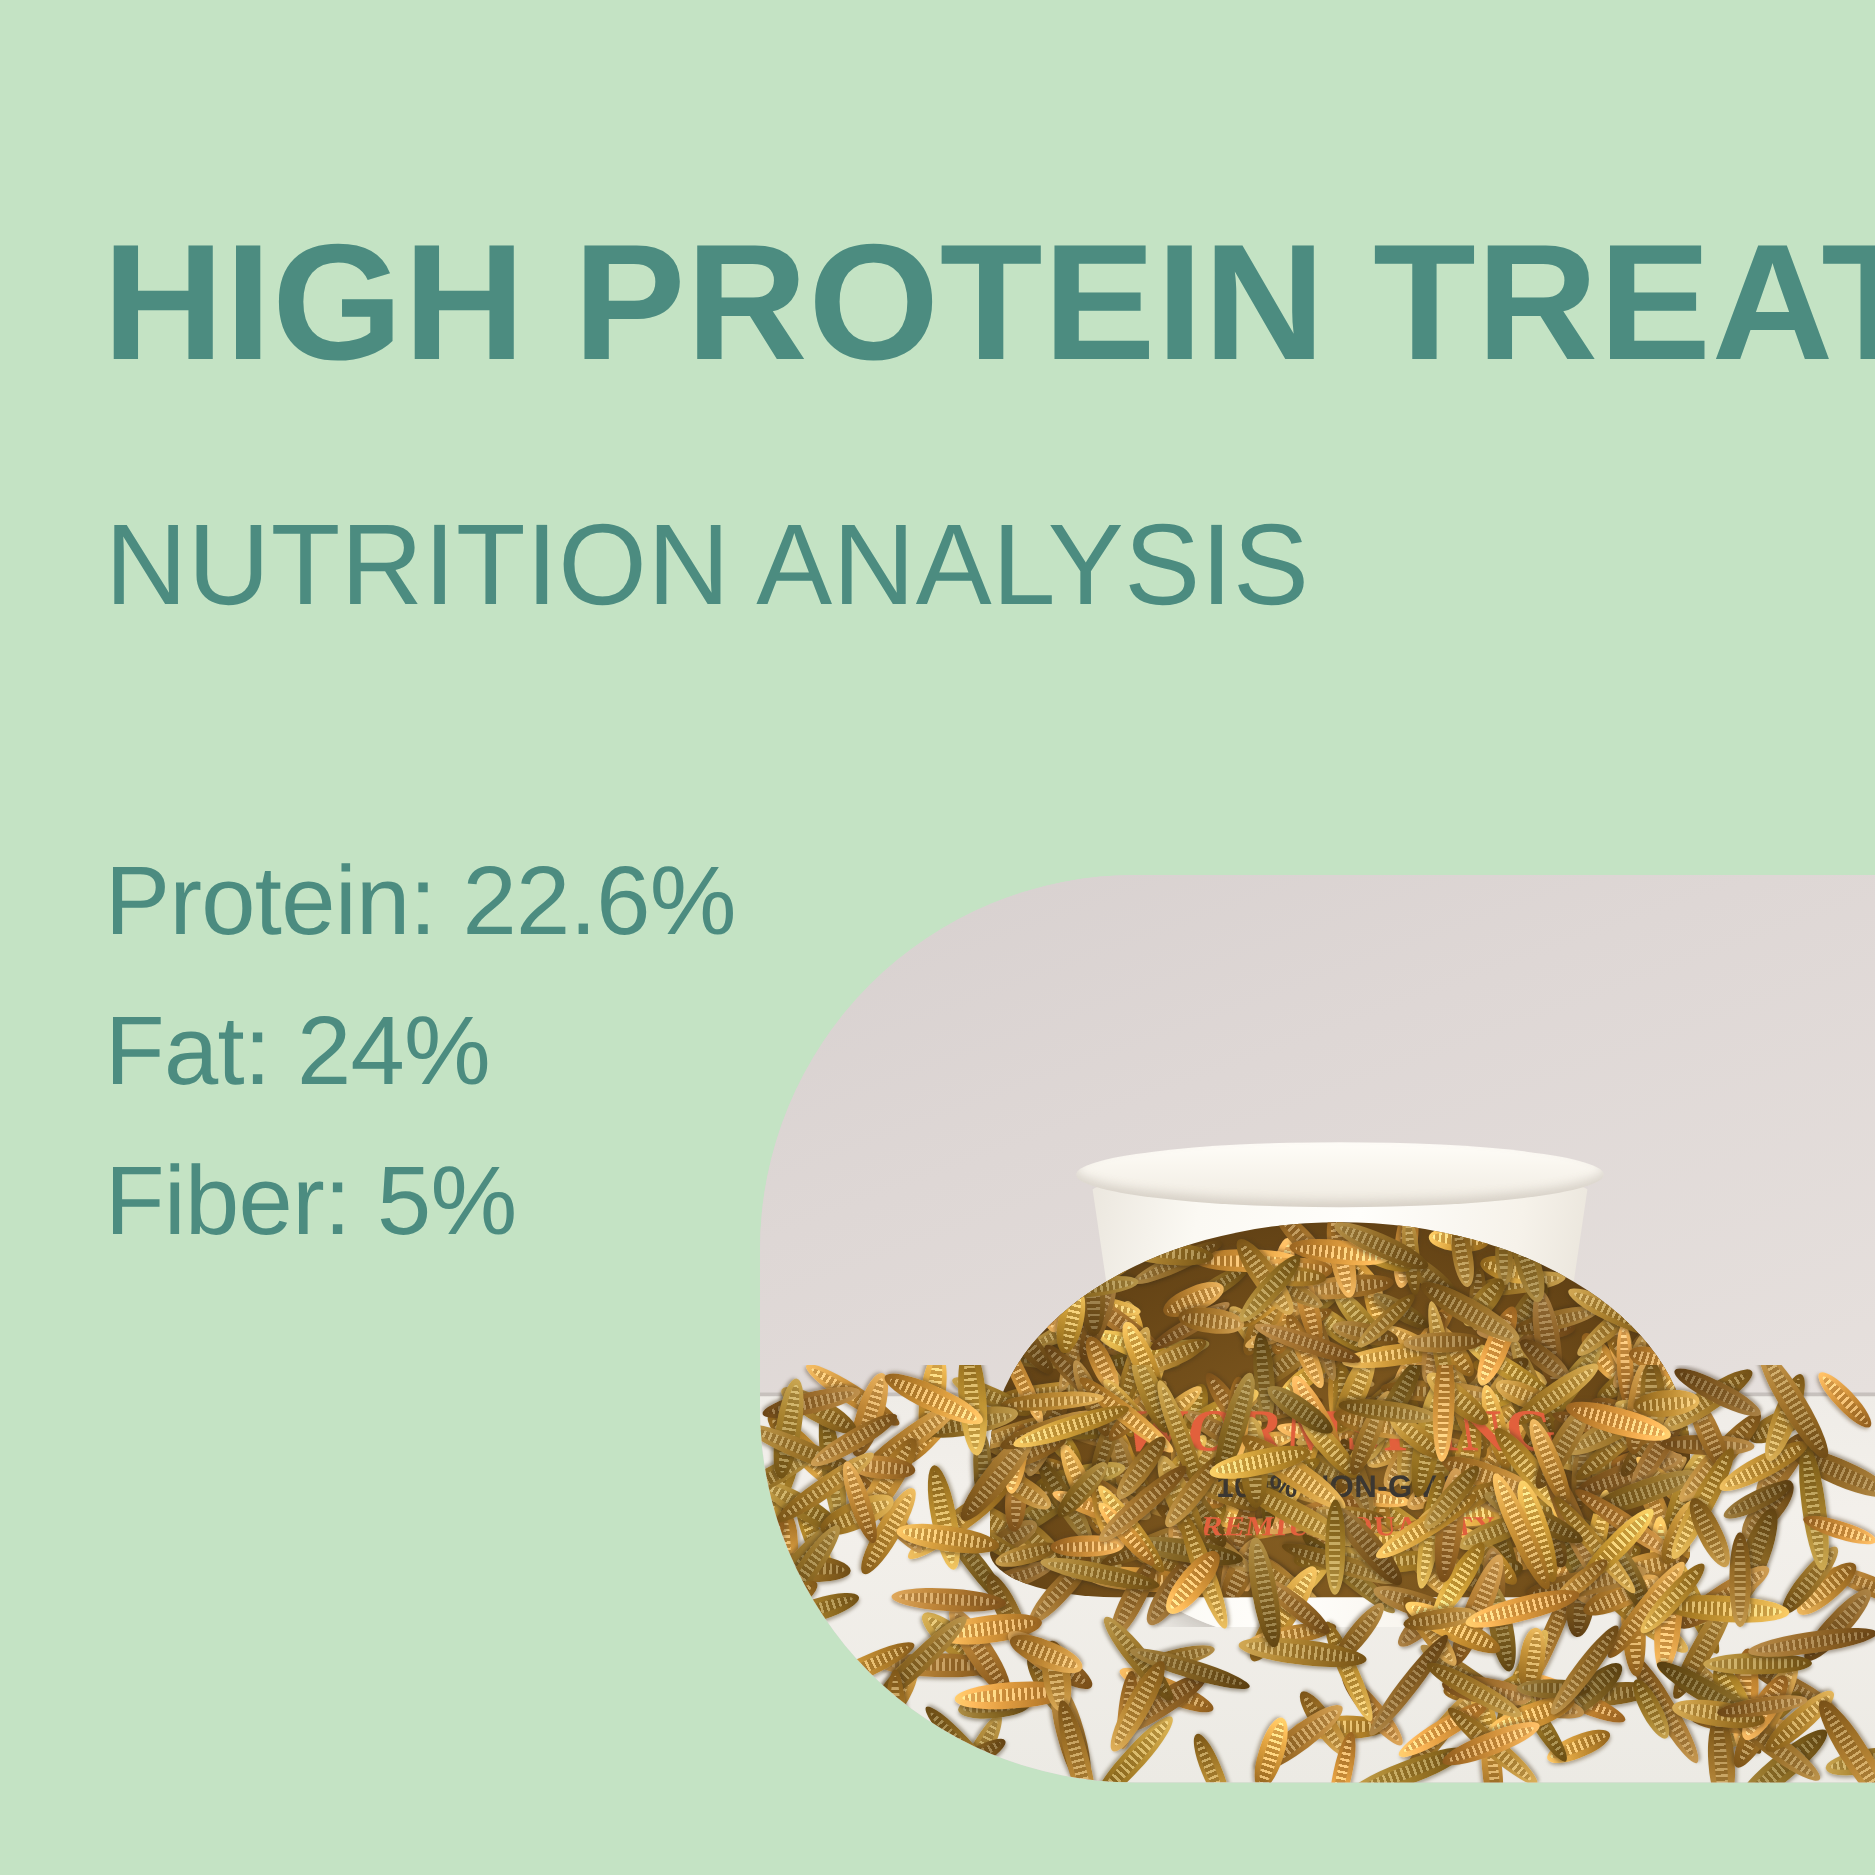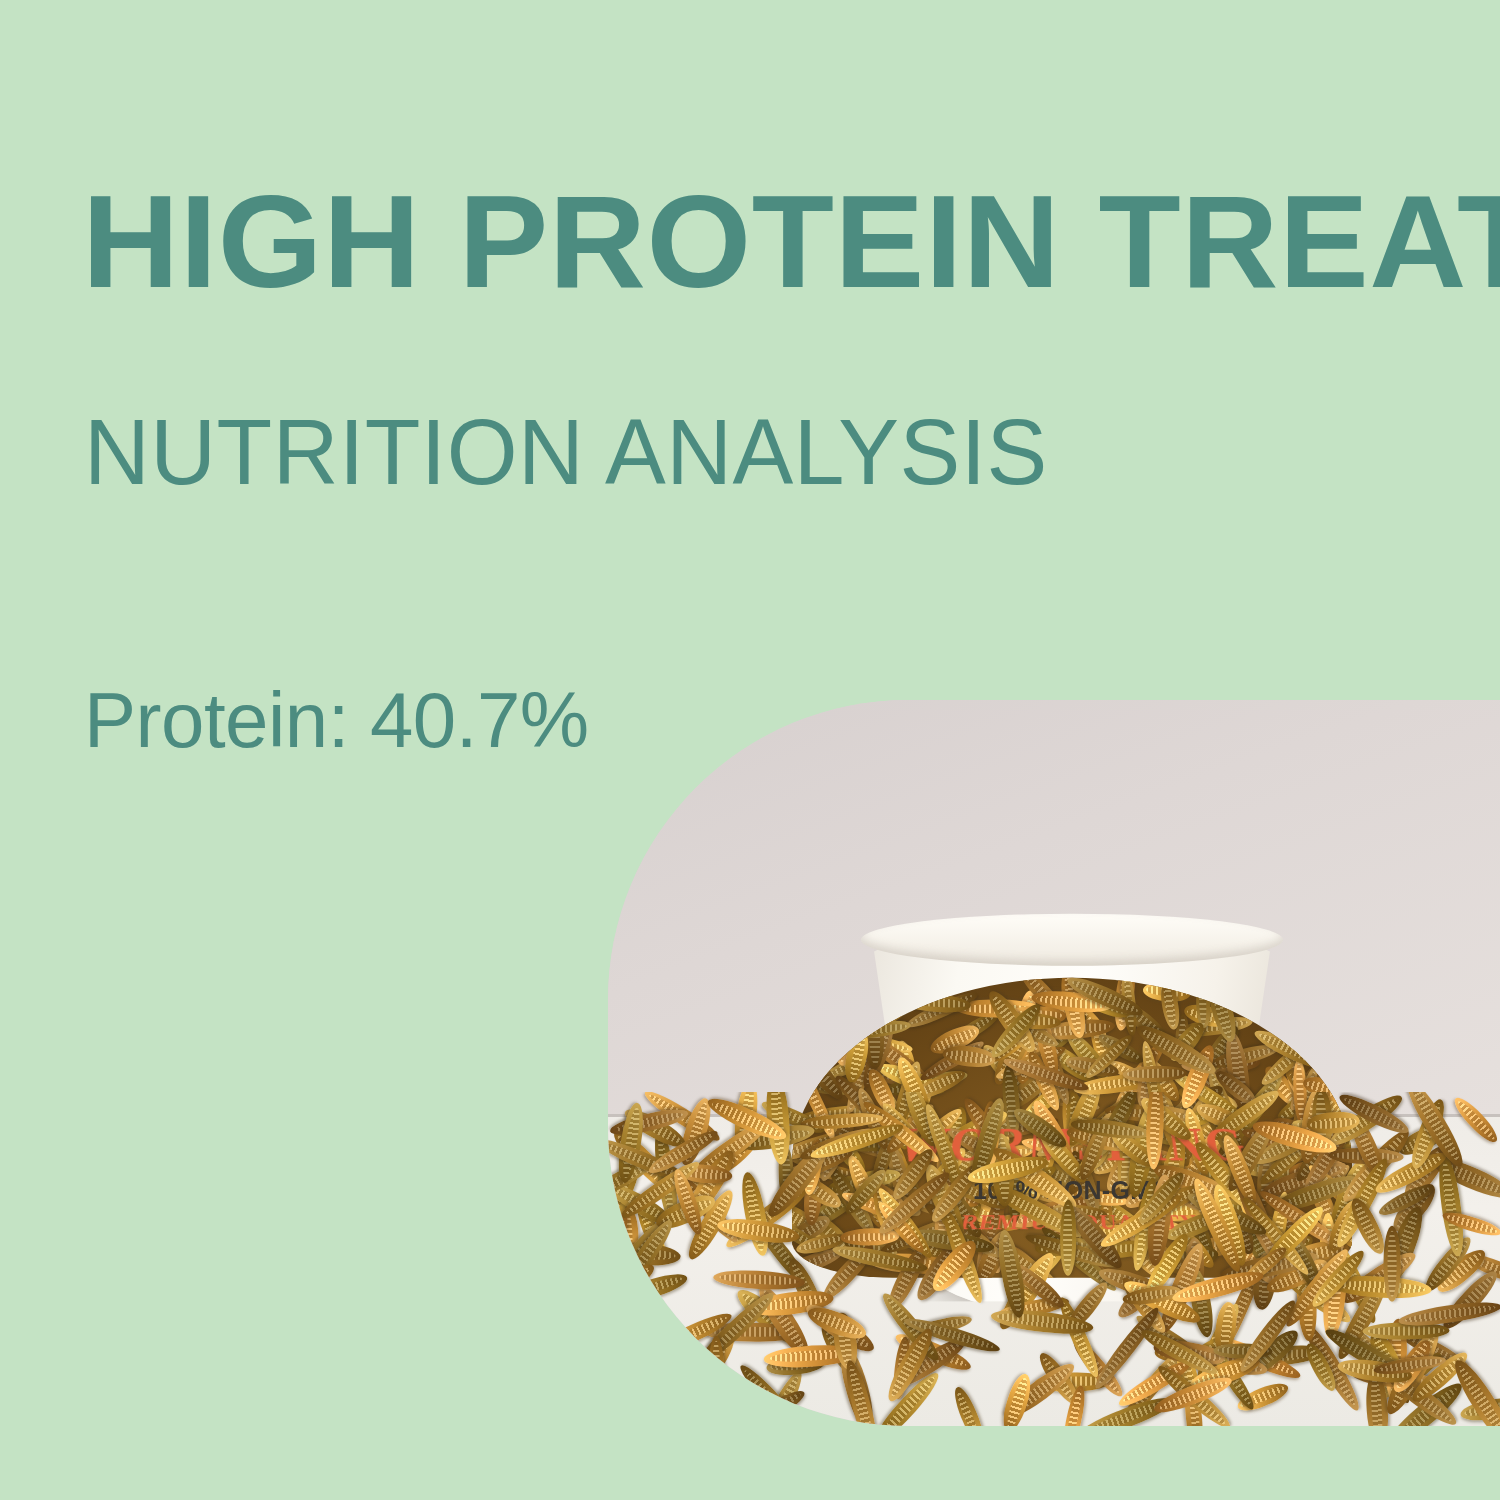--- a/index.html
+++ b/index.html
@@ -234,21 +234,23 @@
 
 <div id="poster">
 
   <div class="text-col">
 
     <div class="headline">HIGH PROTEIN TREATS</div>
 
     <div class="subhead">NUTRITION ANALYSIS</div>
 
     <div class="stats">
-      <div class="stat-line">Protein: 40.7%</div>
+      <div class="stat-line">Protein: 22.6%</div>
+      <div class="stat-line">Fat: 24%</div>
+      <div class="stat-line">Fiber: 5%</div>
     </div>
 
   </div>
 
   <div class="photo">
     <div class="photo-inner">
 
       <div class="wall"></div>
       <div class="table"></div>
       <div class="table-edge"></div>

